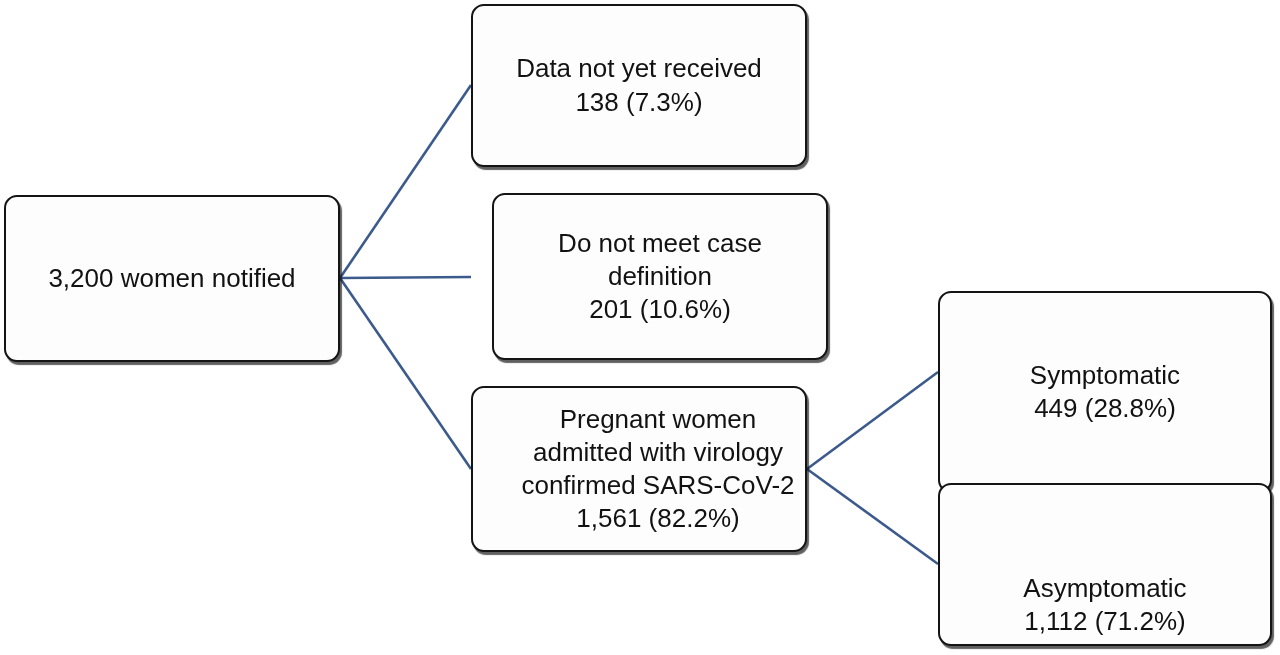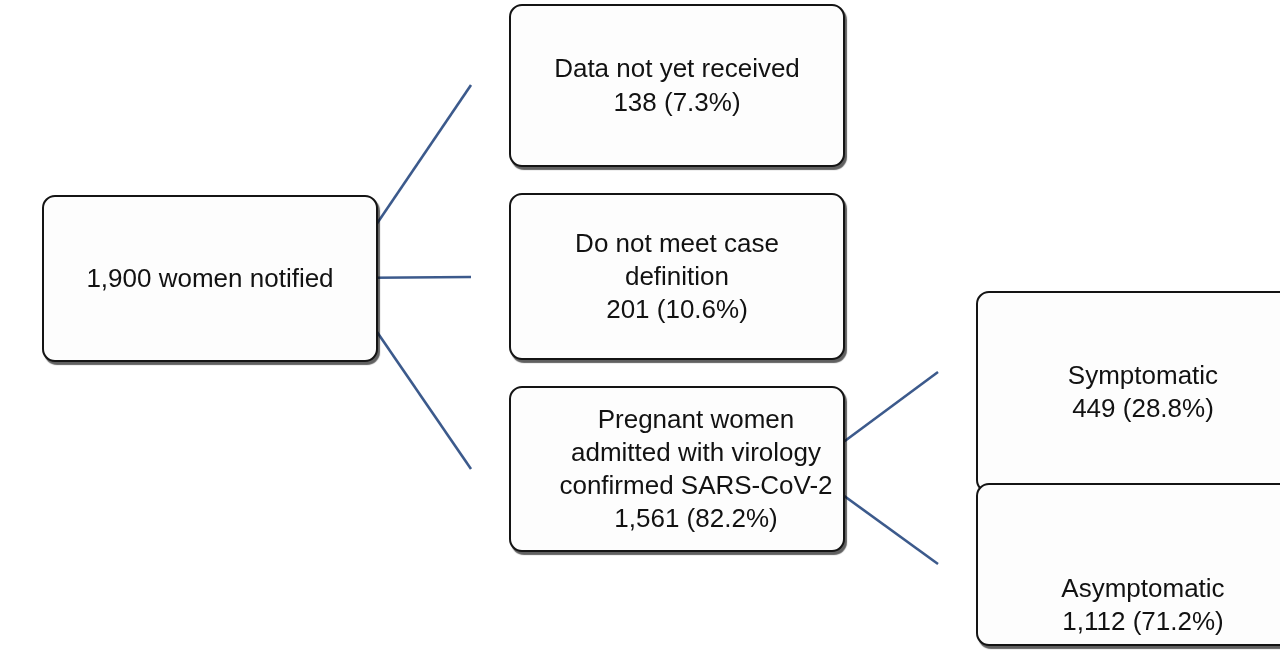--- a/index.html
+++ b/index.html
@@ -31,45 +31,44 @@
     border-radius: 13px;
     box-shadow: 2px 3px 1px rgba(10,10,10,0.65);
     display: flex;
     align-items: center;
     justify-content: center;
     text-align: center;
     font-size: 26px;
     line-height: 1.27;
     color: #121212;
     padding: 6px 10px;
-    margin-left: 38px;
   }
   
   .node-notified     { left: 4px;   top: 195px; width: 336px; height: 167px; }
   .node-not-received { left: 471px; top: 4px;   width: 336px; height: 163px; }
-  .node-case-def     { left: 471px; top: 193px; width: 336px; height: 167px; }
+  .node-case-def     { left: 492px; top: 193px; width: 336px; height: 167px; }
   .node-pregnant     { left: 471px; top: 386px; width: 336px; height: 166px; padding-left: 48px; }
   .node-symptomatic  { left: 938px; top: 291px; width: 334px; height: 202px; }
   .node-asymptomatic { left: 938px; top: 483px; width: 334px; height: 163px; align-items: flex-end; }
 </style>
 </head>
 <body>
 
 <div id="canvas">
 
   <svg id="edge-layer" viewBox="0 0 1280 655" xmlns="http://www.w3.org/2000/svg">
       <line x1="340" y1="278" x2="471" y2="85" stroke="#3c5a8c" stroke-width="2.6"></line>
       <line x1="340" y1="278" x2="471" y2="277" stroke="#3c5a8c" stroke-width="2.6"></line>
       <line x1="340" y1="278" x2="471" y2="469" stroke="#3c5a8c" stroke-width="2.6"></line>
       <line x1="807" y1="469" x2="938" y2="372" stroke="#3c5a8c" stroke-width="2.6"></line>
       <line x1="807" y1="469" x2="938" y2="564" stroke="#3c5a8c" stroke-width="2.6"></line>
     </svg>
 
   <div class="flow-node node-notified">
-    <div>1,900 women notified</div>
+    <div>3,200 women notified</div>
   </div>
 
   <div class="flow-node node-not-received">
     <div>Data not yet received<br>138 (7.3%)</div>
   </div>
 
   <div class="flow-node node-case-def">
     <div>Do not meet case<br>definition<br>201 (10.6%)</div>
   </div>
 

